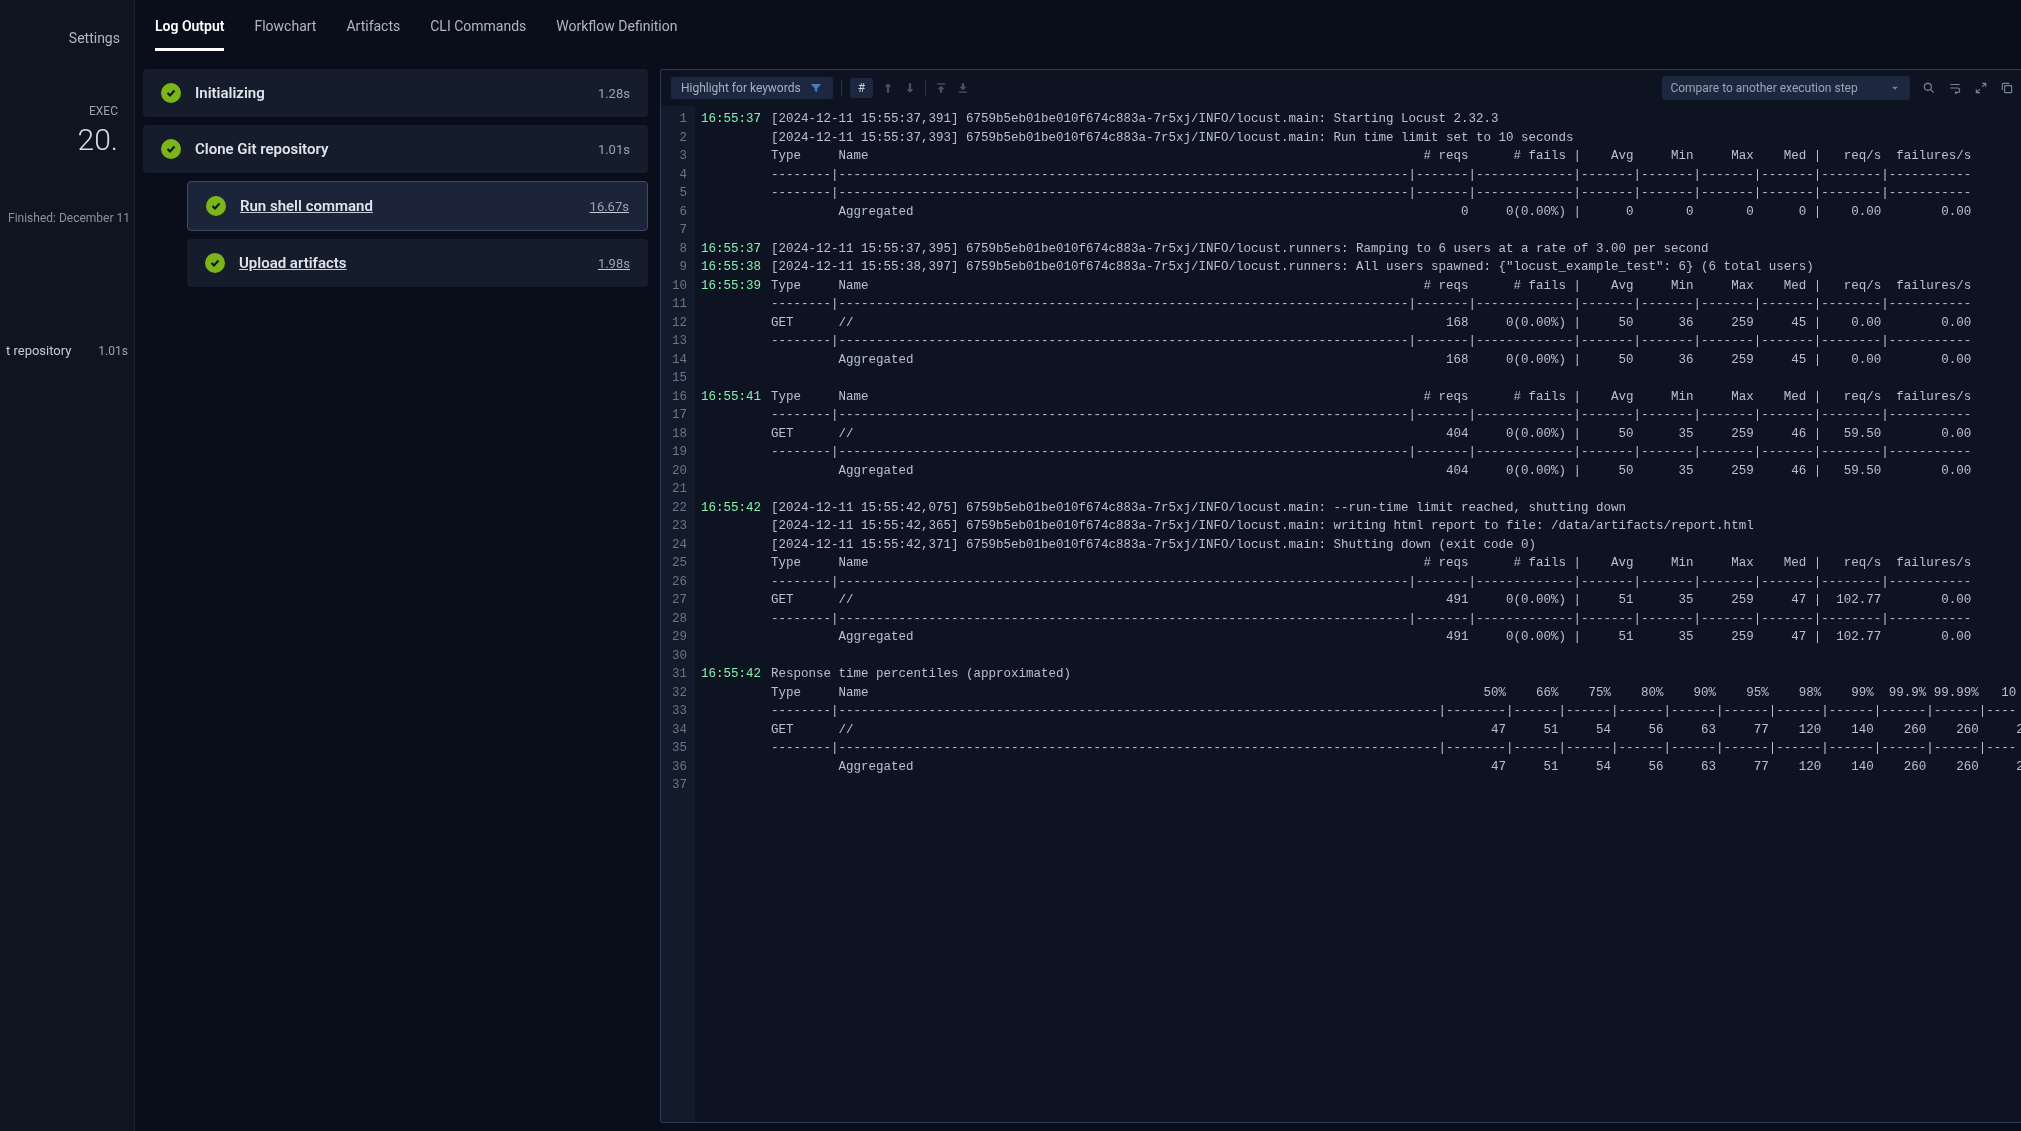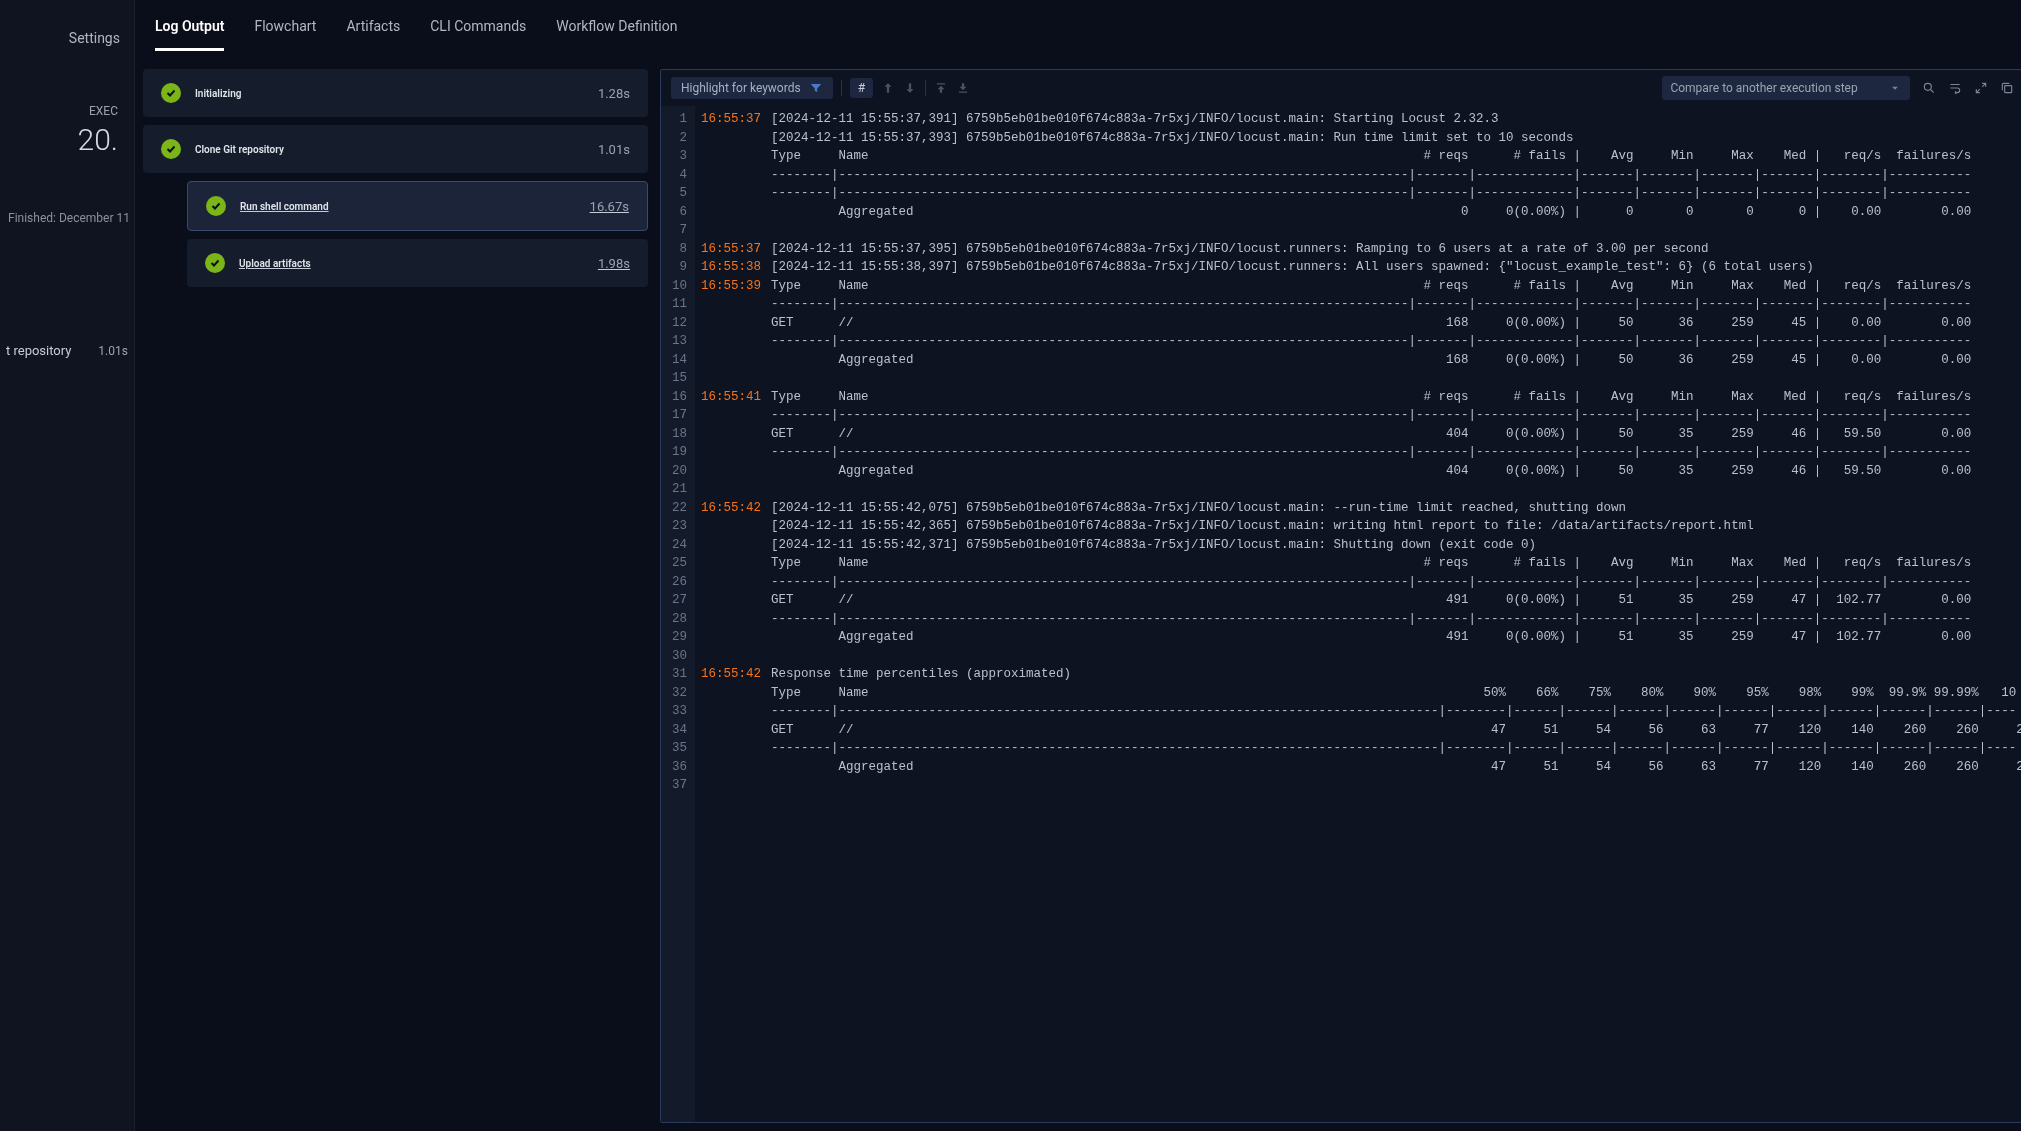--- a/index.html
+++ b/index.html
@@ -90,21 +90,21 @@
 .step .icon {
   width: 20px; height: 20px;
   border-radius: 50%;
   background: #7cb518;
   display: flex;
   align-items: center;
   justify-content: center;
   flex-shrink: 0;
 }
 .step .icon svg { width: 12px; height: 12px; }
-.step .label { flex: 1; font-size: 10px; font-weight: 600; color: #e0e4ea; }
+.step .label { flex: 1; font-size: 15px; font-weight: 600; color: #e0e4ea; }
 .step .dur { font-size: 13px; color: #9ba3b0; }
 
 .log-pane {
   flex: 1;
   background: #0d1320;
   border: 1px solid #2a3a5a;
   border-radius: 2px;
   display: flex;
   flex-direction: column;
   overflow: hidden;
@@ -166,21 +166,21 @@
 .gutter-num {
   background: #131a2a;
   color: #6c7489;
   text-align: right;
   padding: 4px 8px;
   user-select: none;
   min-width: 34px;
 }
 .gutter-ts {
   background: #0d1320;
-  color: #f97316;
+  color: #86efac;
   padding: 4px 8px 4px 6px;
   user-select: none;
   white-space: pre;
 }
 .log-lines {
   flex: 1;
   padding: 4px 0 4px 2px;
   color: #b8c0cf;
   white-space: pre;
 }

